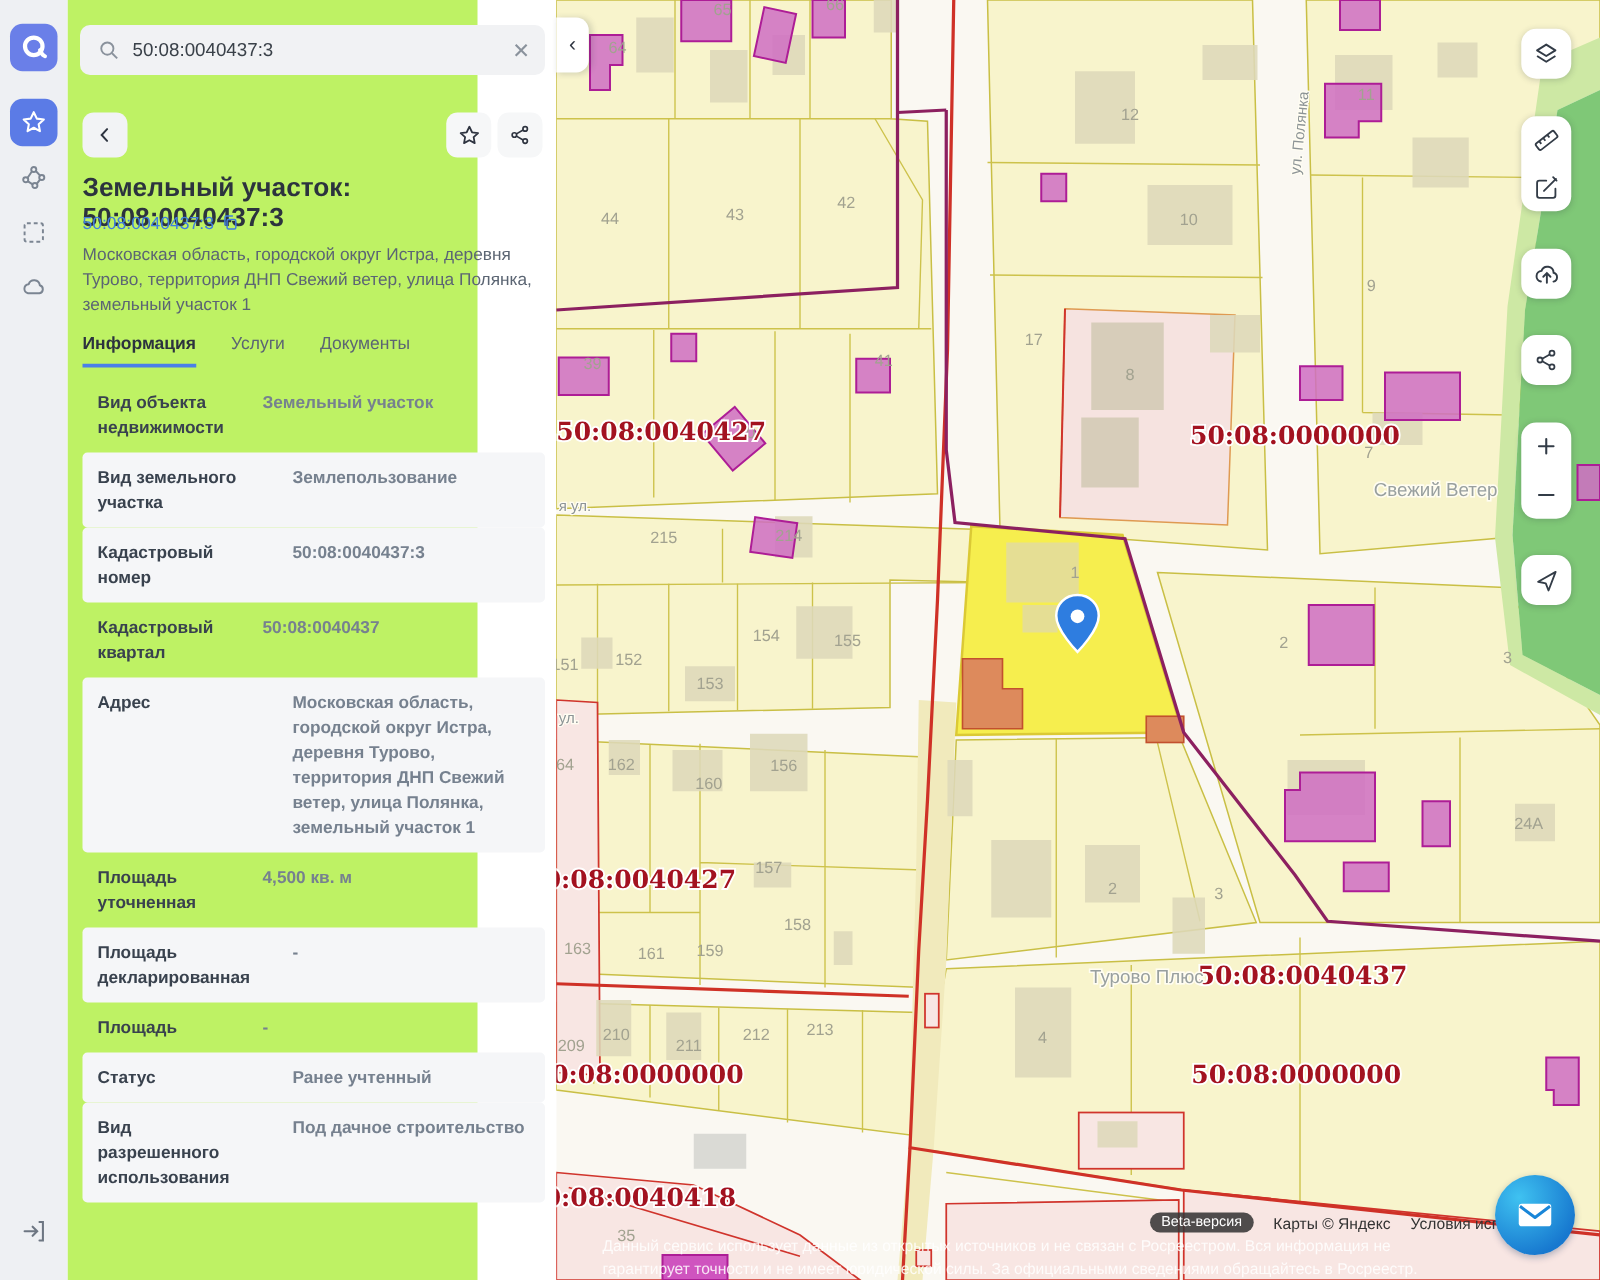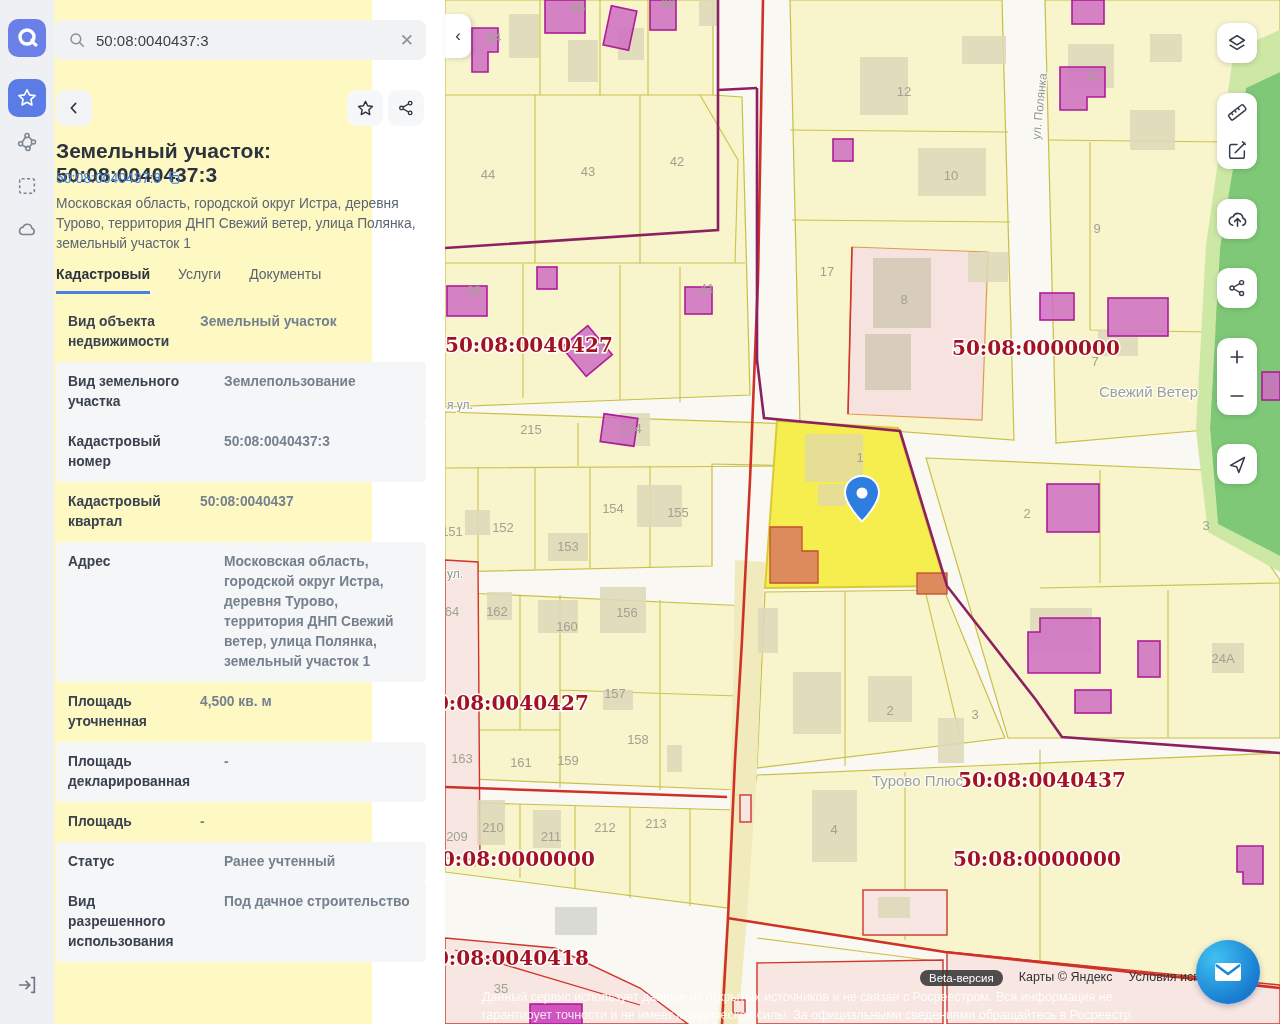--- a/index.html
+++ b/index.html
@@ -9,21 +9,21 @@
   
   #rail{position:absolute;left:0;top:0;width:54px;height:1024px;background:#eef0f3;z-index:30;}
   .rail-btn{position:absolute;left:8px;width:38px;height:38px;border-radius:10px;
     display:flex;align-items:center;justify-content:center;cursor:pointer;}
   .rail-btn svg{display:block;}
   #logo{top:19px;background:#6a7fe8;}
   #rail-star{top:79px;background:#5b7be6;}
   #rail-net{top:123px;} #rail-sel{top:167px;} #rail-cloud{top:211px;} #rail-exit{top:966px;}
 
   
-  #panel{position:absolute;left:44px;top:0;width:328px;height:1024px;background:#fef9c3;z-index:25;}
+  #panel{position:absolute;left:54px;top:0;width:328px;height:1024px;background:#bef264;z-index:25;}
   #searchbar{position:absolute;left:10px;top:20px;width:372px;height:40px;background:#f1f2f4;
     border-radius:8px;display:flex;align-items:center;}
   #searchbar .q{margin-left:14px;}
   #search-input{border:none;background:transparent;outline:none;flex:1;margin-left:8px;
     font-size:15px;color:#3a4149;font-family:"Liberation Sans",sans-serif;}
   #search-clear{margin-right:12px;color:#8a929c;font-size:17px;cursor:pointer;line-height:1;}
 
   .sq-btn{position:absolute;width:36px;height:36px;border-radius:9px;background:#f2f3f5;
     display:flex;align-items:center;justify-content:center;cursor:pointer;}
   #back-btn{left:12px;top:90px;}
@@ -56,21 +56,21 @@
 
   
   .ctrl{position:absolute;left:1217px;width:40px;background:#fff;border-radius:12px;
     box-shadow:0 1px 5px rgba(40,50,60,.22);z-index:20;display:flex;flex-direction:column;
     align-items:center;justify-content:space-around;cursor:pointer;}
   .ctrl svg{display:block;}
   #collapse-btn{position:absolute;left:445px;top:14px;width:26px;height:44px;background:#fff;
     border-radius:0 10px 10px 0;box-shadow:2px 1px 5px rgba(40,50,60,.18);z-index:20;
     display:flex;align-items:center;justify-content:center;font-size:17px;color:#2e3440;cursor:pointer;}
 
-  #attribution{position:absolute;left:920px;top:970px;display:flex;align-items:flex-start;gap:16px;z-index:15;}
+  #attribution{position:absolute;left:920px;top:970px;display:flex;align-items:flex-end;gap:16px;z-index:15;}
   #beta-badge{background:rgba(55,55,55,.88);color:#fff;font-size:11.5px;padding:2px 9px;border-radius:9px;}
   #map-copyright{font-size:12.5px;color:#333;}
   #map-terms{font-size:12.5px;color:#333;max-width:92px;white-space:nowrap;overflow:hidden;}
 
   #disclaimer{position:absolute;left:482px;top:988px;width:700px;font-size:12.5px;line-height:18px;
     color:rgba(255,255,255,.85);z-index:10;}
   #chat-btn{position:absolute;left:1196px;top:940px;width:64px;height:64px;border-radius:50%;
     background:radial-gradient(circle at 30% 28%,#3fc2f1,#1778cf 75%);z-index:22;cursor:pointer;
     display:flex;align-items:center;justify-content:center;box-shadow:0 2px 6px rgba(0,40,90,.3);}
 </style>
@@ -361,21 +361,21 @@
   <div id="cad-link">
     <span>50:08:0040437:3</span>
     <svg width="14" height="14" viewBox="0 0 24 24" fill="none" stroke="#3f7de0" stroke-width="2">
           <rect x="8" y="8" width="12" height="13" rx="2"></rect>
           <path d="M5 16 V5 a2 2 0 0 1 2-2 h9"></path>
         </svg>
   </div>
   <div id="obj-address">Московская область, городской округ Истра, деревня Турово, территория ДНП Свежий ветер, улица Полянка, земельный участок 1</div>
 
   <div id="tabs">
-    <div class="tab active">Кадастровый</div>
+    <div class="tab active">Информация</div>
     <div class="tab">Услуги</div>
     <div class="tab">Документы</div>
   </div>
 
   <div id="info-rows">
         <div class="info-row">
           <span class="info-label">Вид объекта недвижимости</span>
           <span class="info-value">Земельный участок</span>
         </div>
         <div class="info-row alt">

